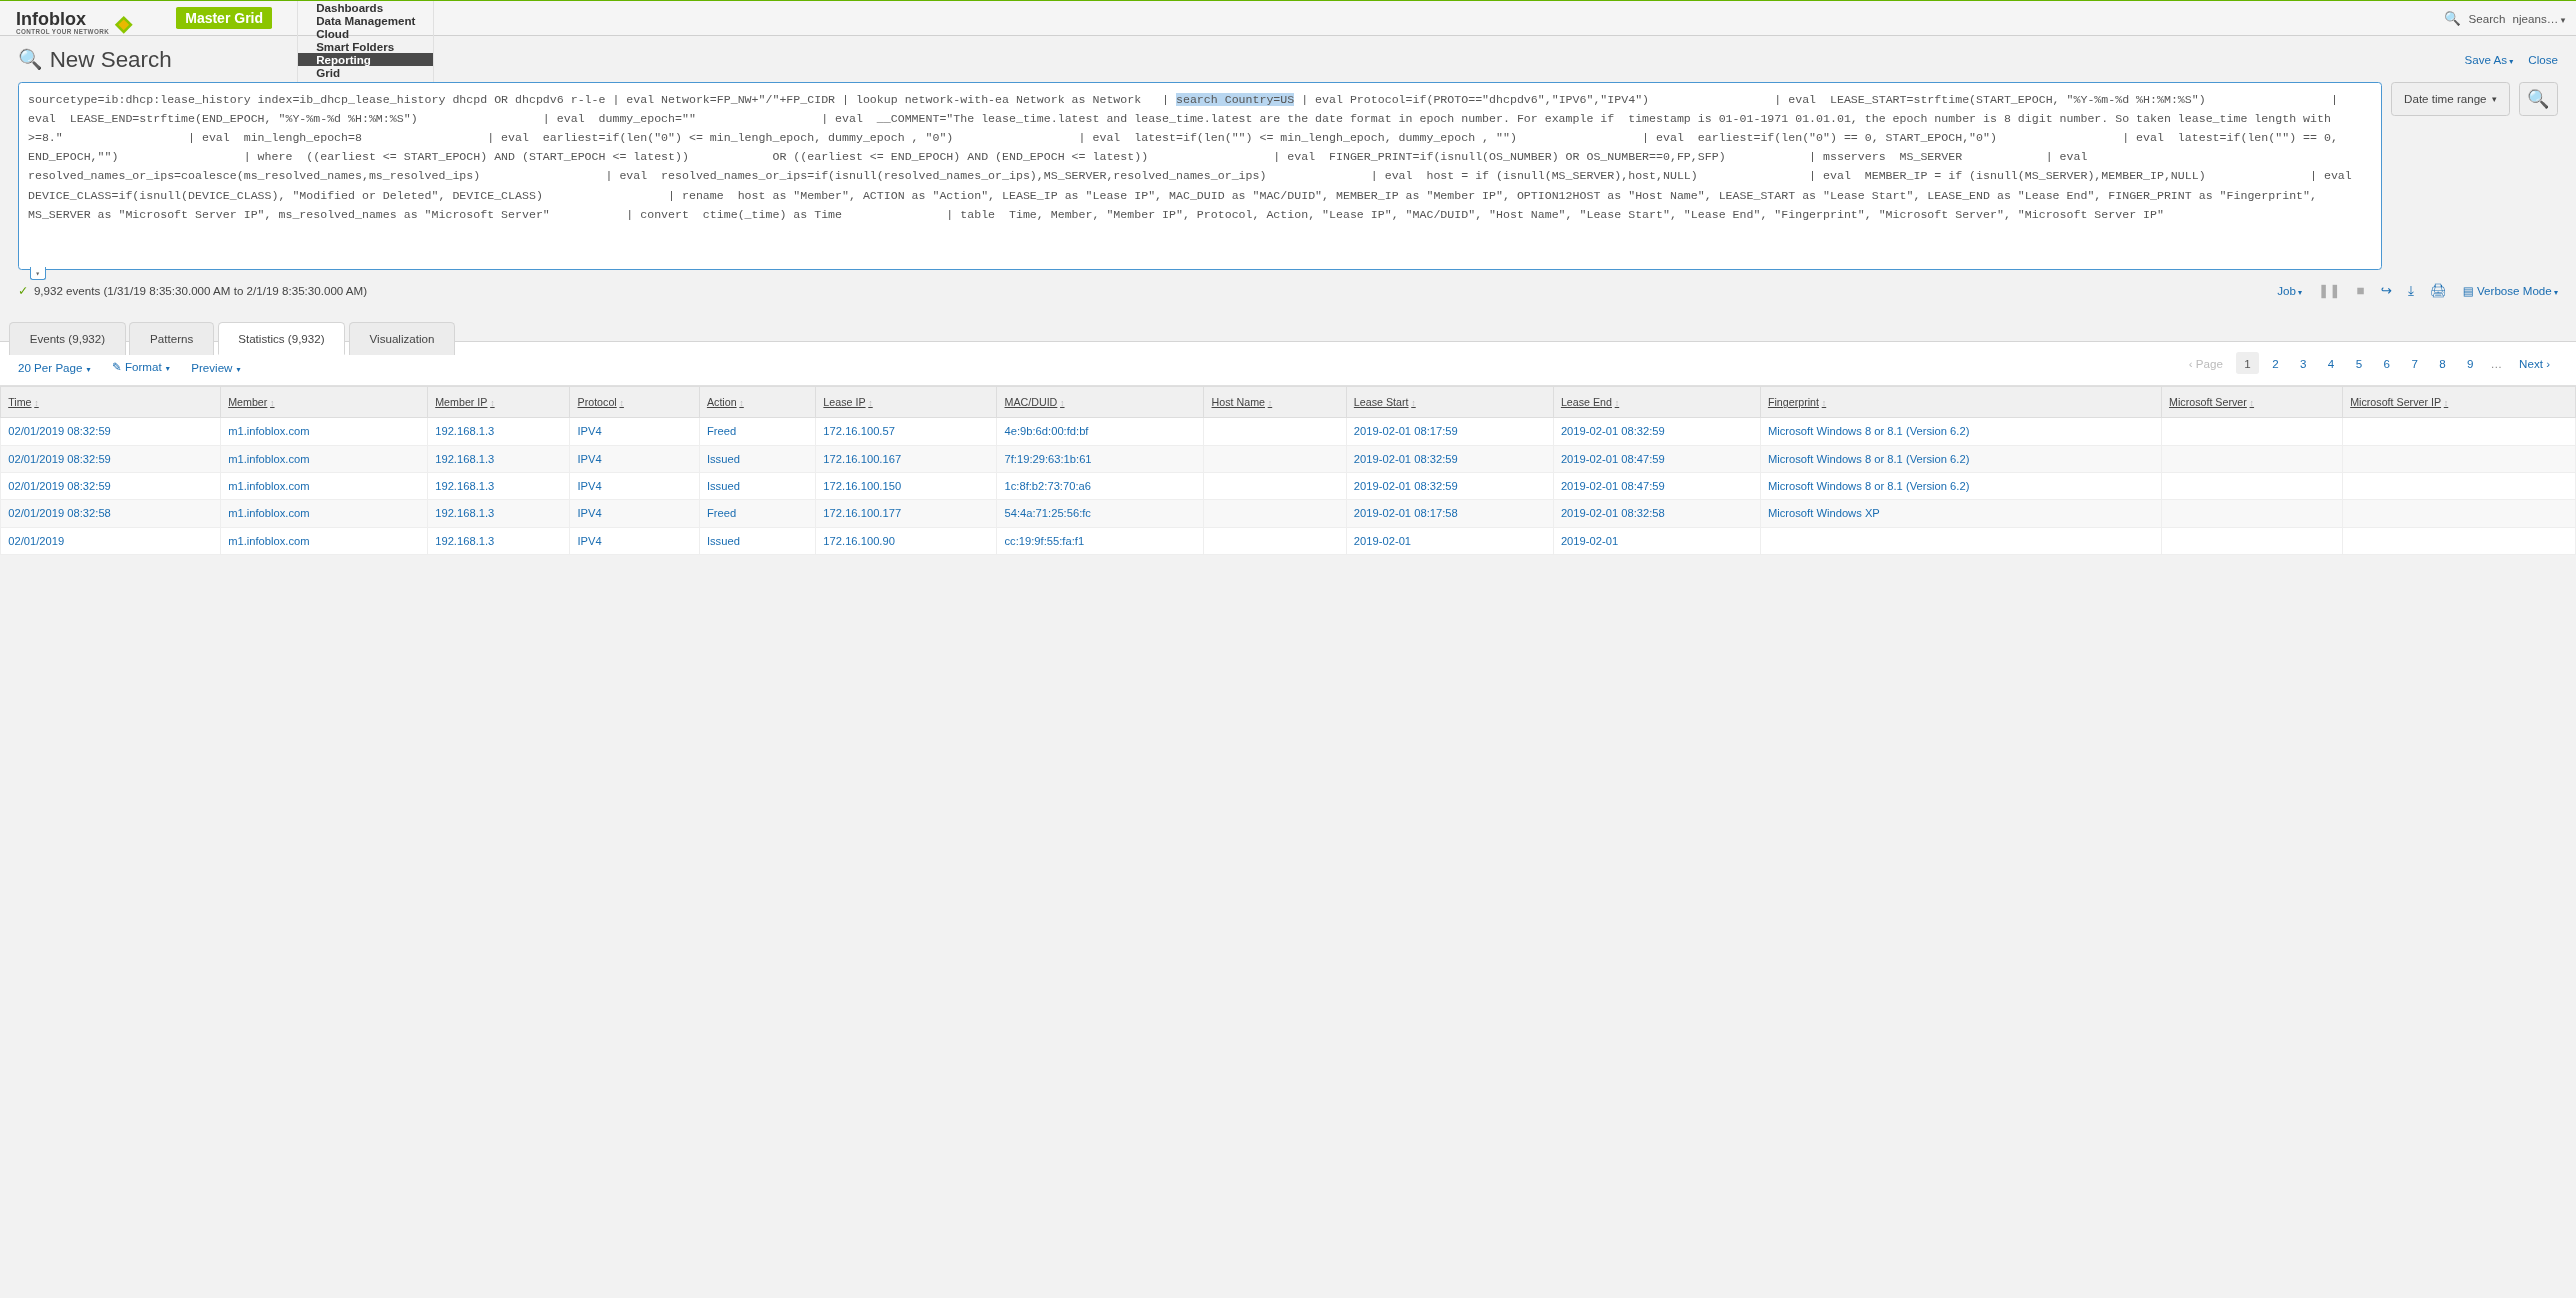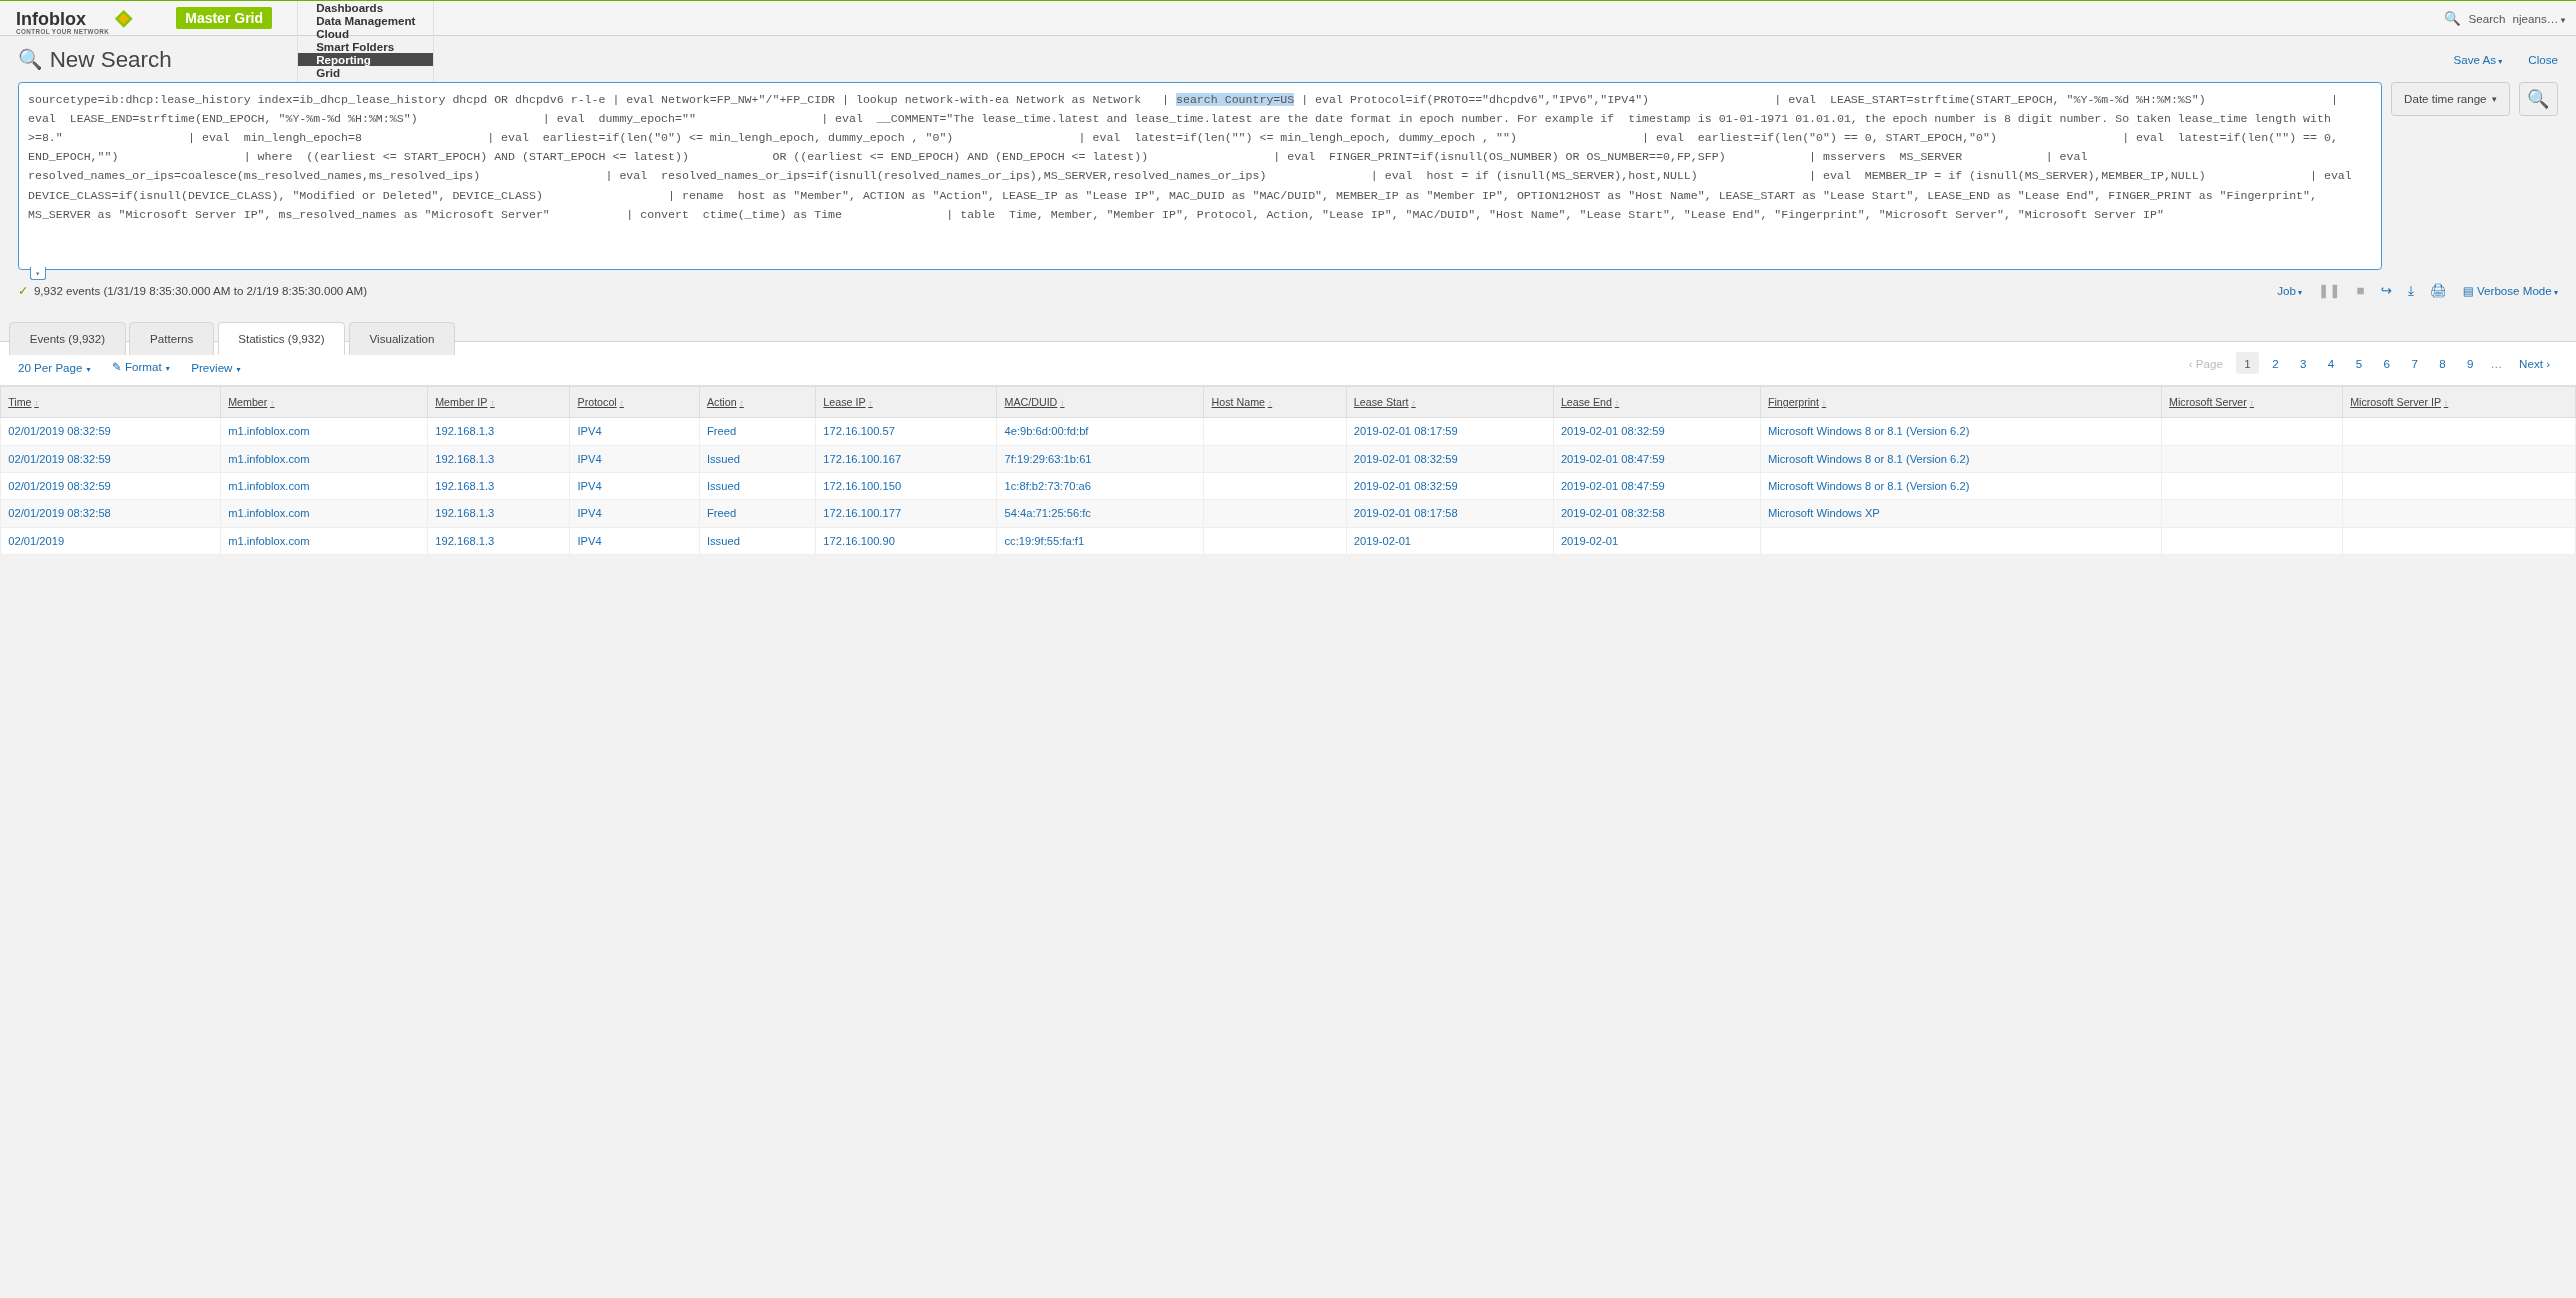--- a/index.html
+++ b/index.html
@@ -1,36 +1,36 @@
 <!DOCTYPE html>
 <html style="font-size:14.3px"><head>
 <meta charset="utf-8">
 <style>
 * { box-sizing: border-box; margin: 0; padding: 0; }
 body { font-family: Arial, Helvetica, sans-serif; background: #f2f2f2; color: #333; font-size: 11.6px; overflow-x: hidden; }
 
 
 .topbar { display: flex; align-items: center; height: 36px; background: #f5f5f5; border-top: 1.8px solid #66b300; border-bottom: 0.9px solid #d0d0d0; }
-.logo { display: flex; align-items: flex-start; padding: 0 16px; font-weight: bold; font-size: 18px; color: #333; margin-top: 8px; }
+.logo { display: flex; align-items: flex-end; padding: 0 16px; font-weight: bold; font-size: 18px; color: #333; margin-top: 8px; }
 .logo-sub { font-size: 6.3px; letter-spacing: 0.4px; color: #666; display: block; margin-top: -1.8px; }
 .logo-shape { width: 21.5px; height: 19.7px; margin-left: 3.6px; position: relative; }
 .logo-shape svg { width: 21.5px; height: 19.7px; }
 .master-grid { background: #8bc500; color: #fff; font-size: 14px; padding: 2.7px 9px; border-radius: 1.8px; margin: 0 26px; font-weight: bold; }
 .nav-tabs { display: flex; height: 100%; flex-direction: column; }
 .nav-tab { padding: 0 18px; display: flex; align-items: center; border-left: 0.9px solid #e0e0e0; border-right: 0.9px solid #e0e0e0; font-size: 11.6px; font-weight: bold; color: #333; cursor: pointer; margin-left: -0.9px; }
 .nav-tab.active { background: #4a4a4a; color: #fff; }
 .topbar-right { margin-left: auto; display: flex; align-items: center; padding-right: 10.7px; gap: 7.2px; color: #555; }
 .search-icon-top { font-size: 13.4px; color: #555; }
 .user-dd::after { content: " \25BE"; font-size: 9px; }
 
 
 .page-header { display: flex; align-items: center; padding: 10.7px 18px 9px; }
 .page-title { font-size: 22.4px; font-weight: normal; color: #444; display: flex; align-items: center; gap: 7.2px; }
 .page-title .mag { color: #888; font-size: 19.7px; }
-.header-actions { margin-left: auto; display: flex; gap: 26px; font-size: 11.6px; color: #1a6db2; }
+.header-actions { margin-left: auto; display: flex; gap: 15px; font-size: 11.6px; color: #1a6db2; }
 .header-actions span { cursor: pointer; }
 .save-as::after { content: " \25BE"; font-size: 8px; }
 
 
 .search-row { display: flex; padding: 0 18px 5.4px; gap: 9px; align-items: stretch; }
 .search-box { flex: 1; background: #fff; border: 0.9px solid #4a97d2; border-radius: 3.6px; padding: 7.2px 9px; font-family: "Courier New", monospace; font-size: 11.6px; line-height: 1.65; color: #555; white-space: pre-wrap; word-break: break-word; position: relative; }
 .search-box .hl { background: #b8d6f0; }
 .time-range { background: #efefef; border: 0.9px solid #ccc; border-radius: 3.6px; padding: 0 12.5px; display: flex; align-items: center; font-size: 11.6px; color: #444; cursor: pointer; height: 34px; align-self: flex-start; }
 .time-range::after { content: " \25BE"; margin-left: 5.4px; font-size: 9px; }
 .run-btn { background: #efefef; border: 0.9px solid #ccc; border-radius: 3.6px; width: 39px; display: flex; align-items: center; justify-content: center; font-size: 18px; color: #333; cursor: pointer; height: 34px; align-self: flex-start; }

